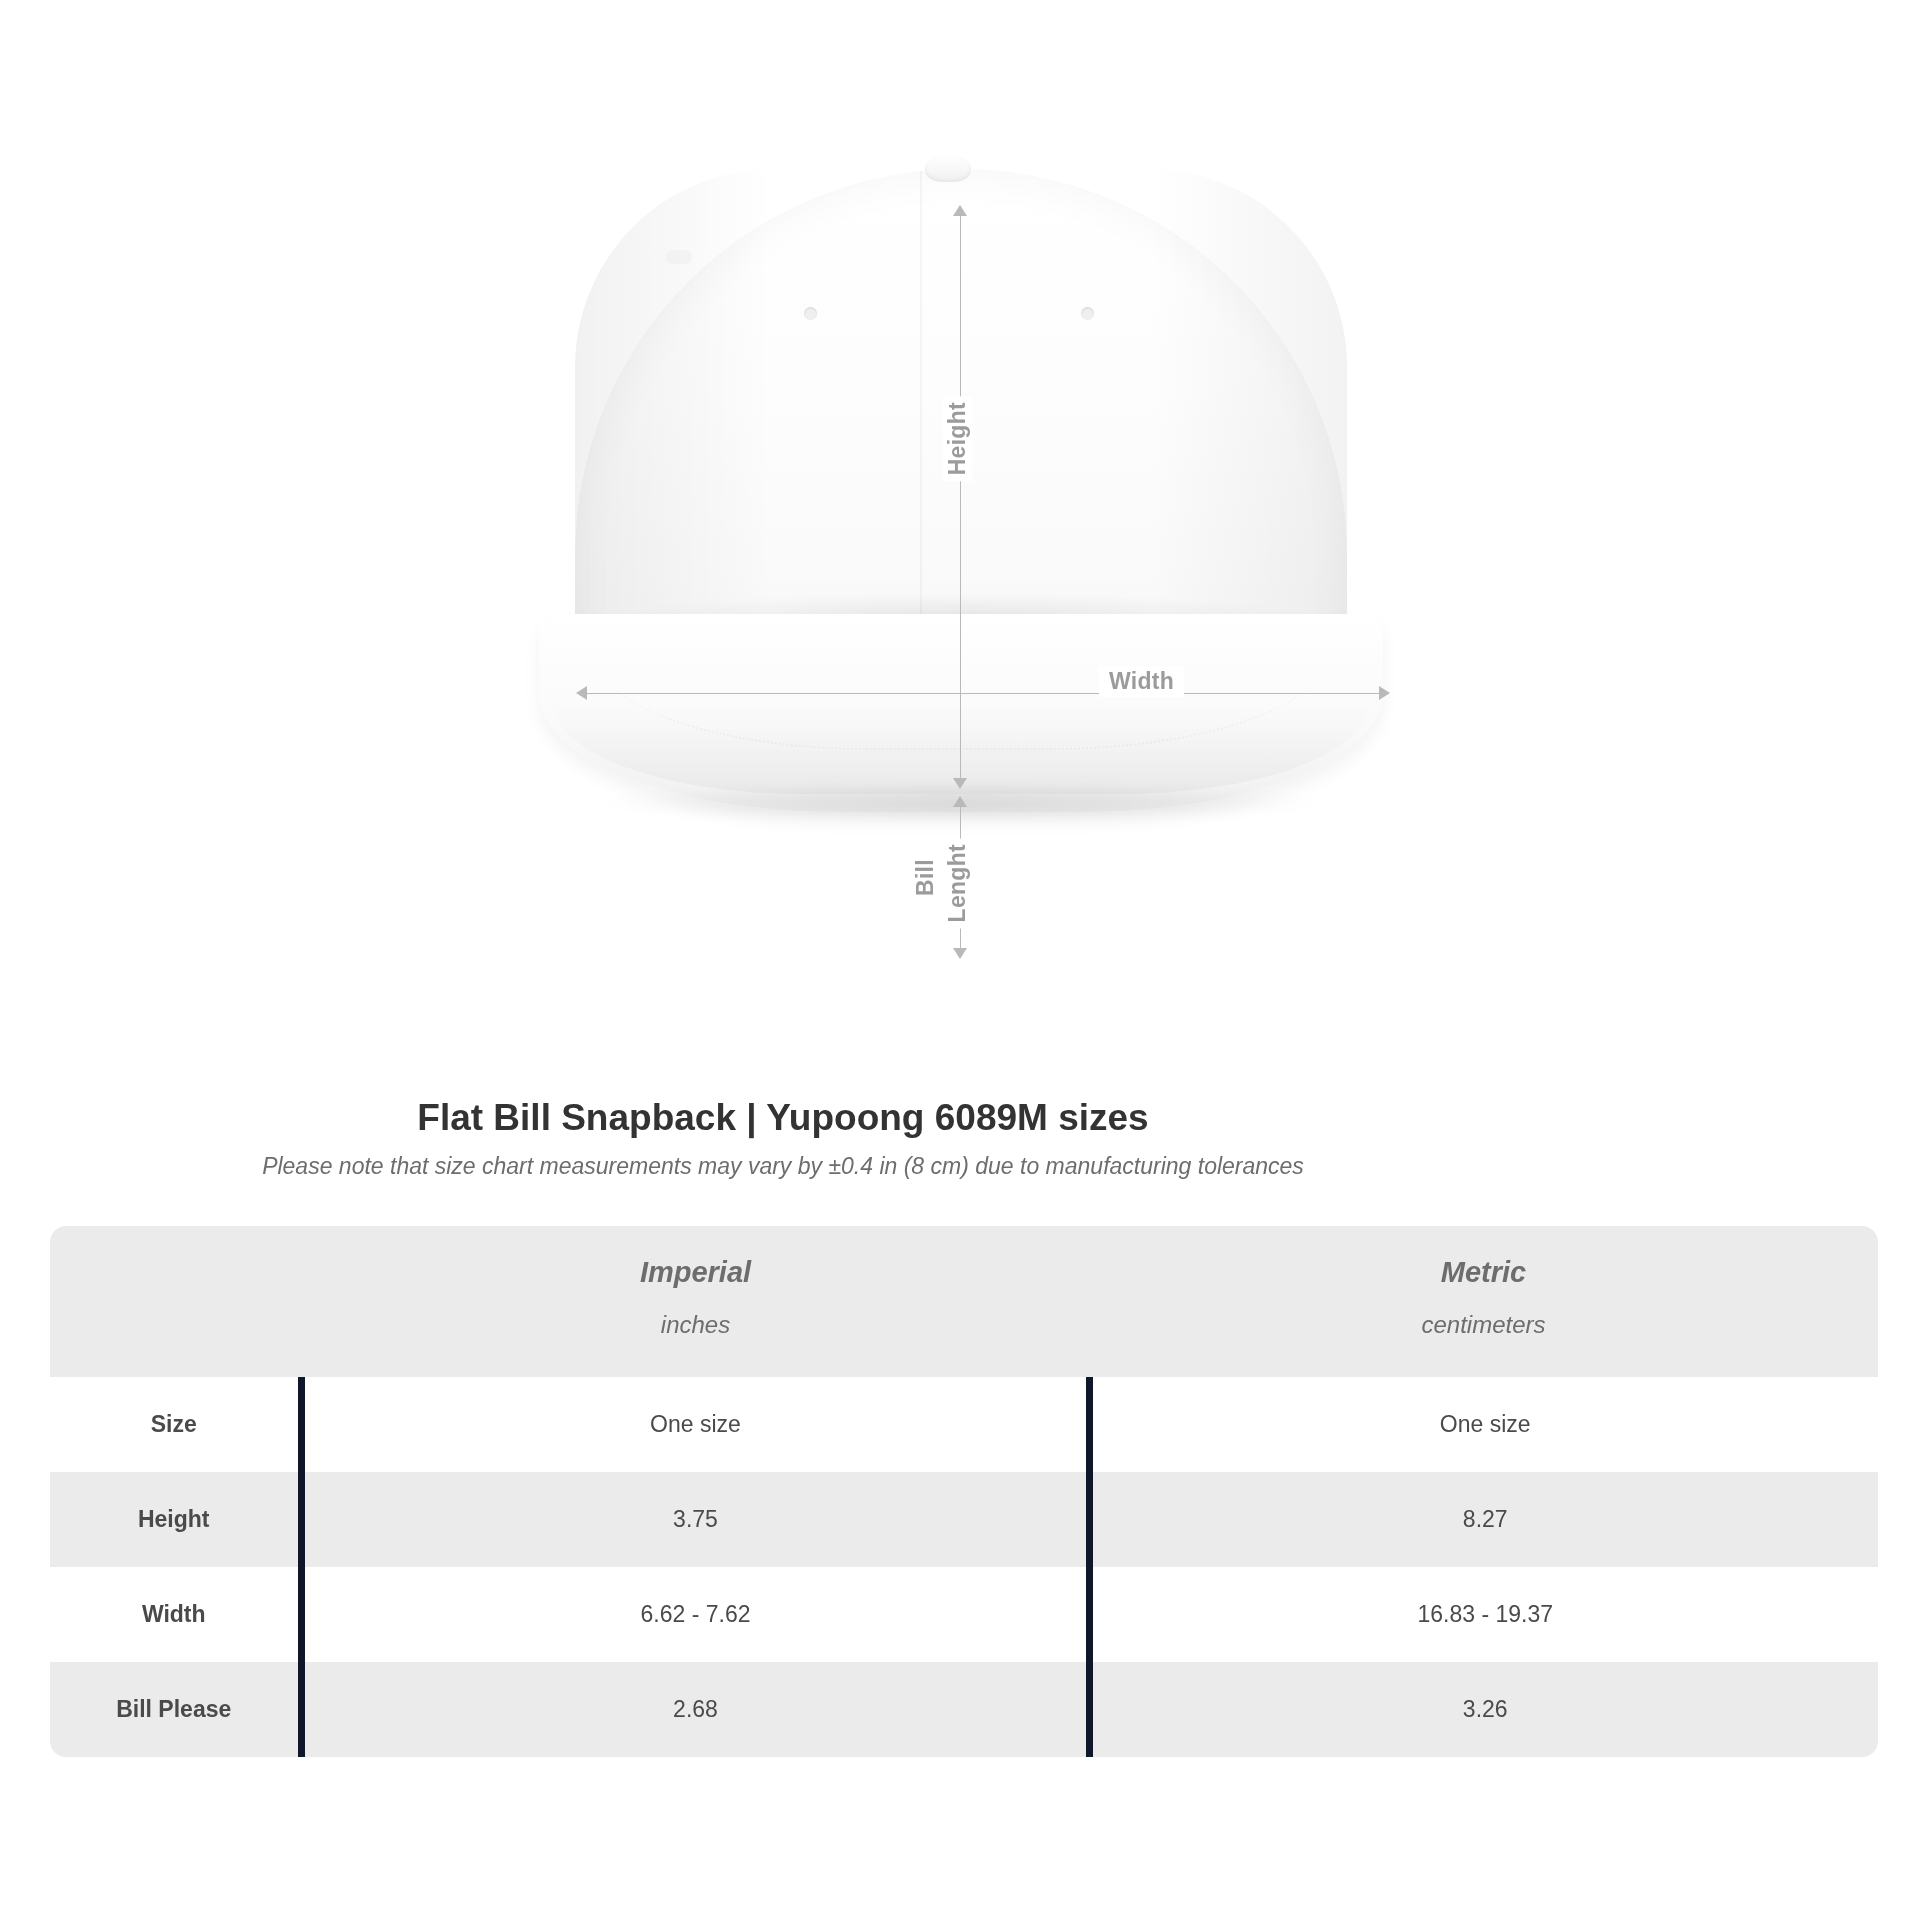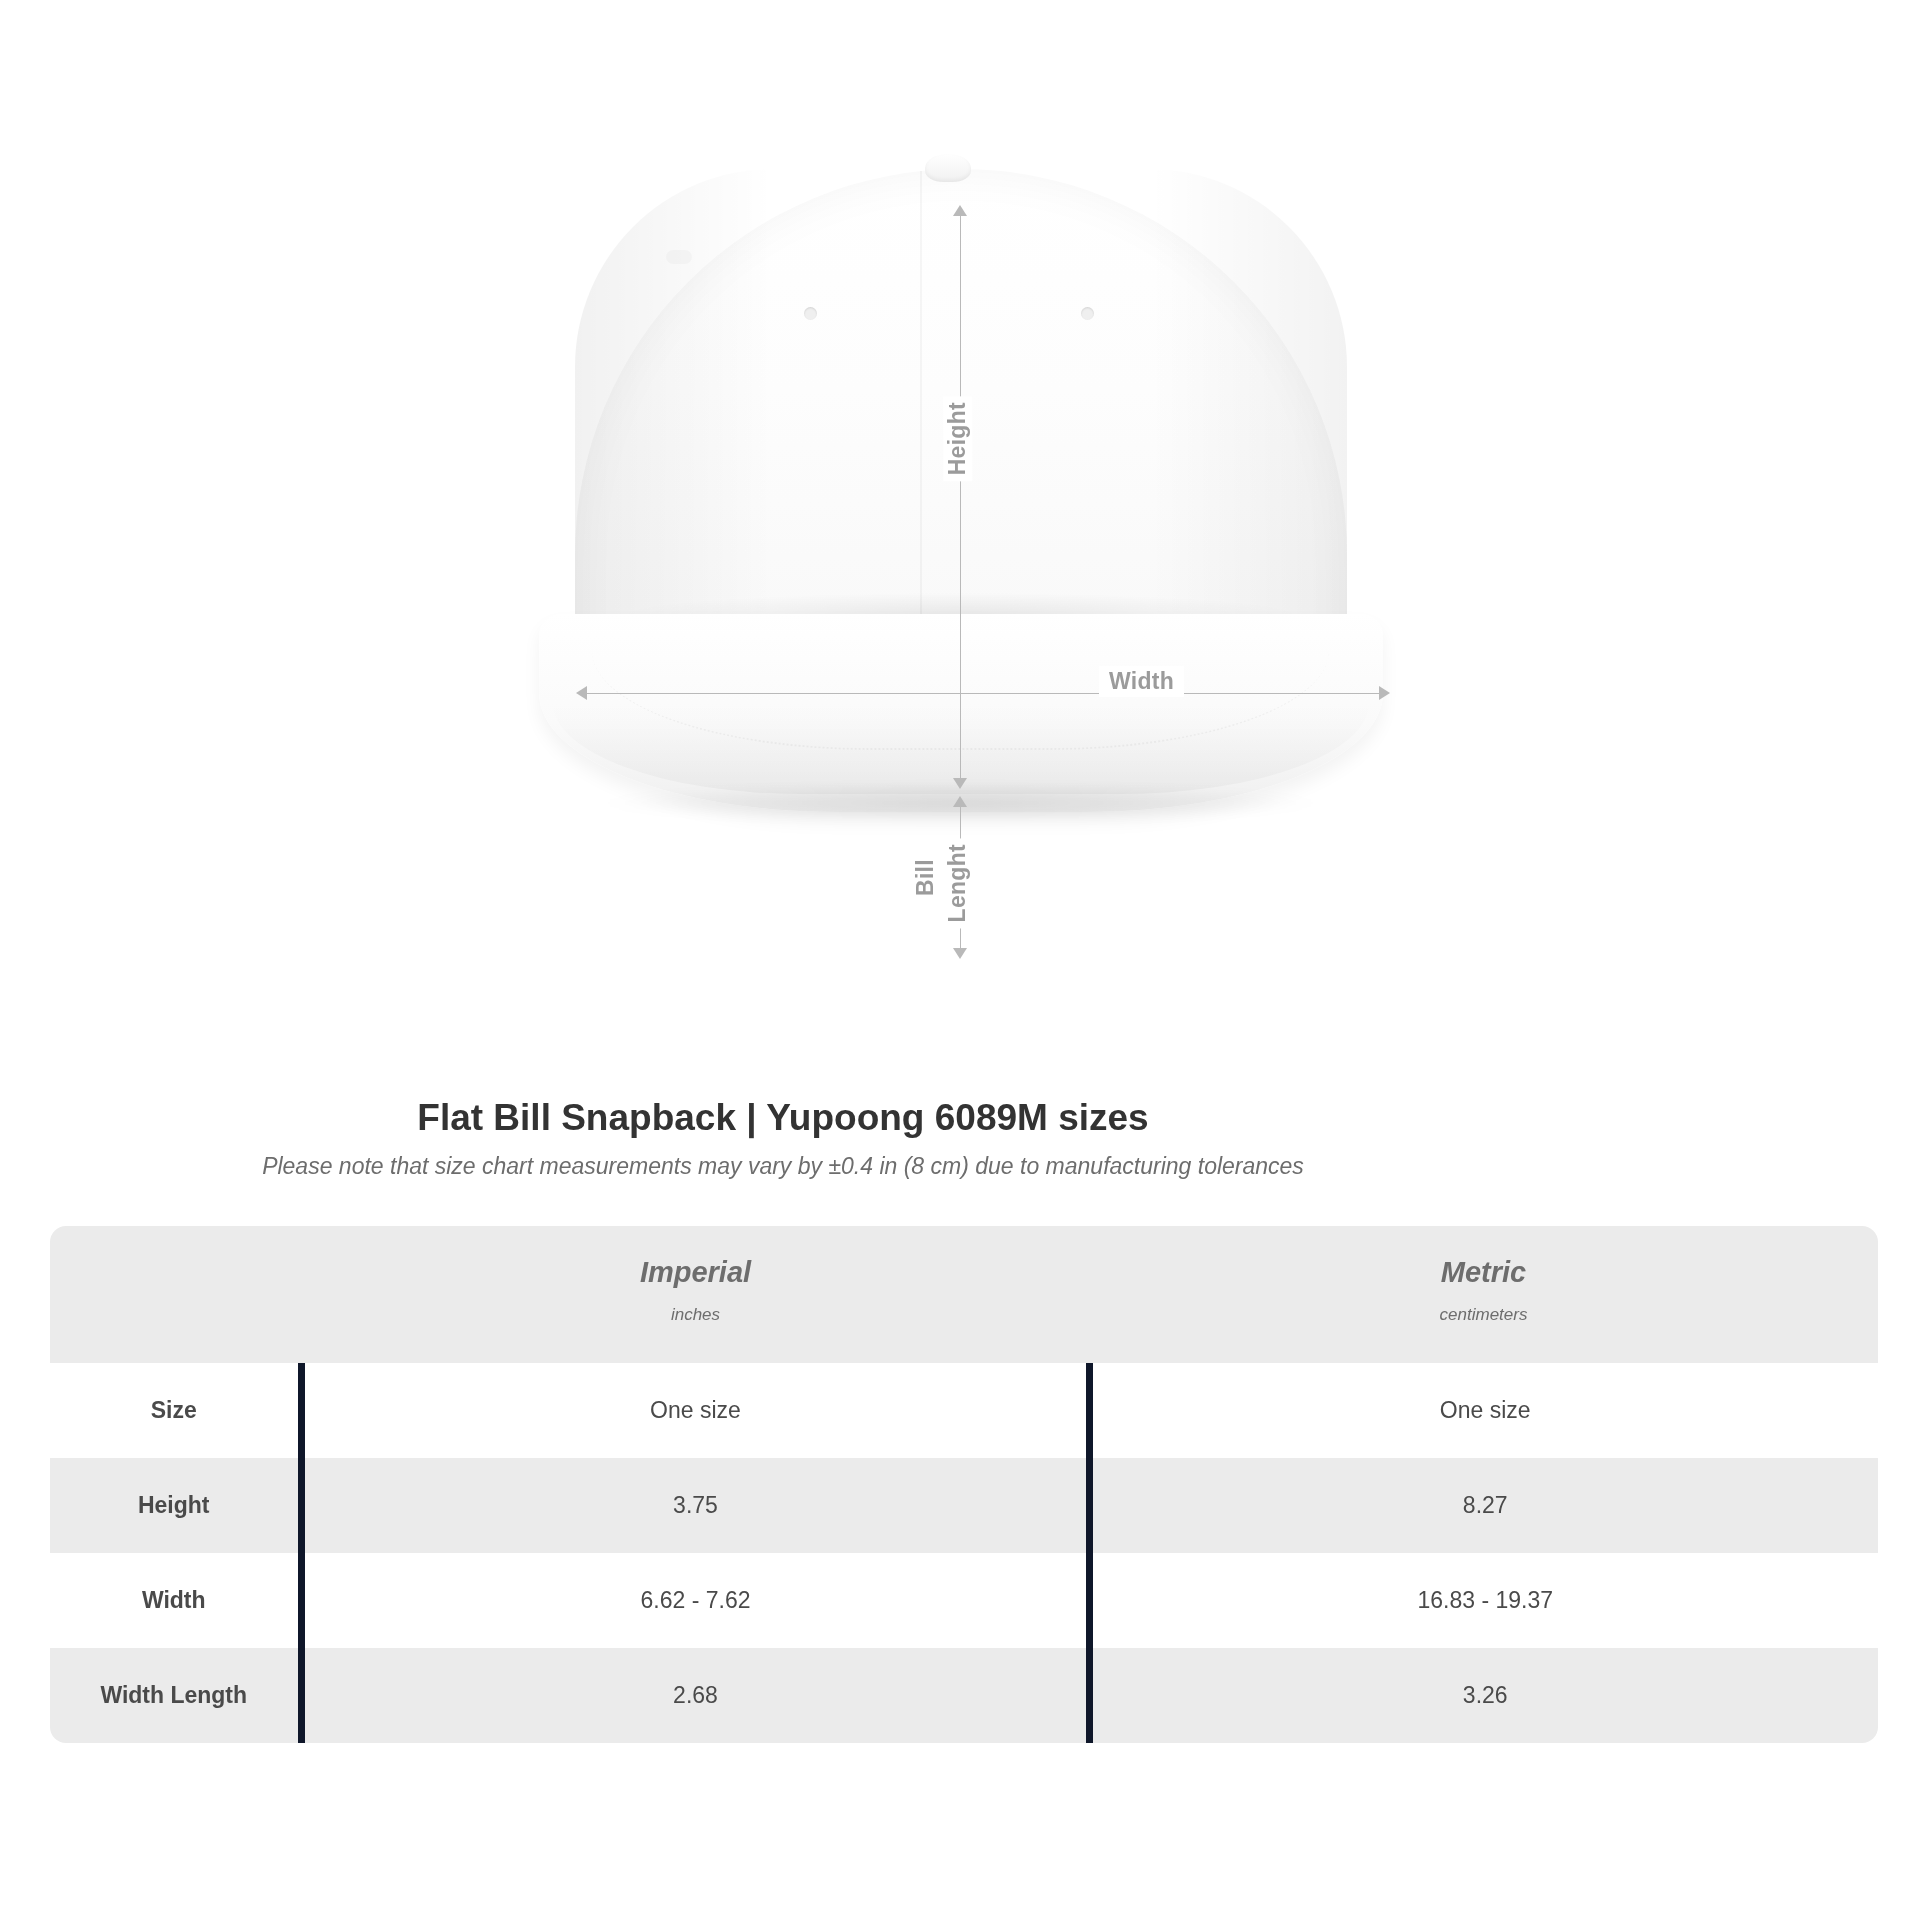--- a/index.html
+++ b/index.html
@@ -245,25 +245,25 @@
     border-radius: 0 16px 0 0;
   }
   .unit-name {
     font-size: 29px;
     font-weight: bold;
     font-style: italic;
     color: #6d6d6d;
     display: block;
   }
   .unit-sub {
-    font-size: 17px;
+    font-size: 24px;
     font-style: italic;
     color: #6d6d6d;
     display: block;
-    margin-top: 16px;
+    margin-top: 22px;
   }
   table.size-chart tbody td {
     padding: 34px 0;
     text-align: center;
     font-size: 23px;
     color: #4a4a4a;
   }
   tbody tr.alt td {
     background: #ebebeb;
   }
@@ -346,20 +346,20 @@
         <td class="row-head">Height</td>
         <td class="sep">3.75</td>
         <td class="sep">8.27</td>
       </tr>
       <tr>
         <td class="row-head">Width</td>
         <td class="sep">6.62 - 7.62</td>
         <td class="sep">16.83 - 19.37</td>
       </tr>
       <tr class="alt">
-        <td class="row-head">Width Length</td>
+        <td class="row-head">Bill Please</td>
         <td class="sep">2.68</td>
         <td class="sep">3.26</td>
       </tr>
     </tbody>
   </table>
 </div>
 
 
 </body></html>

